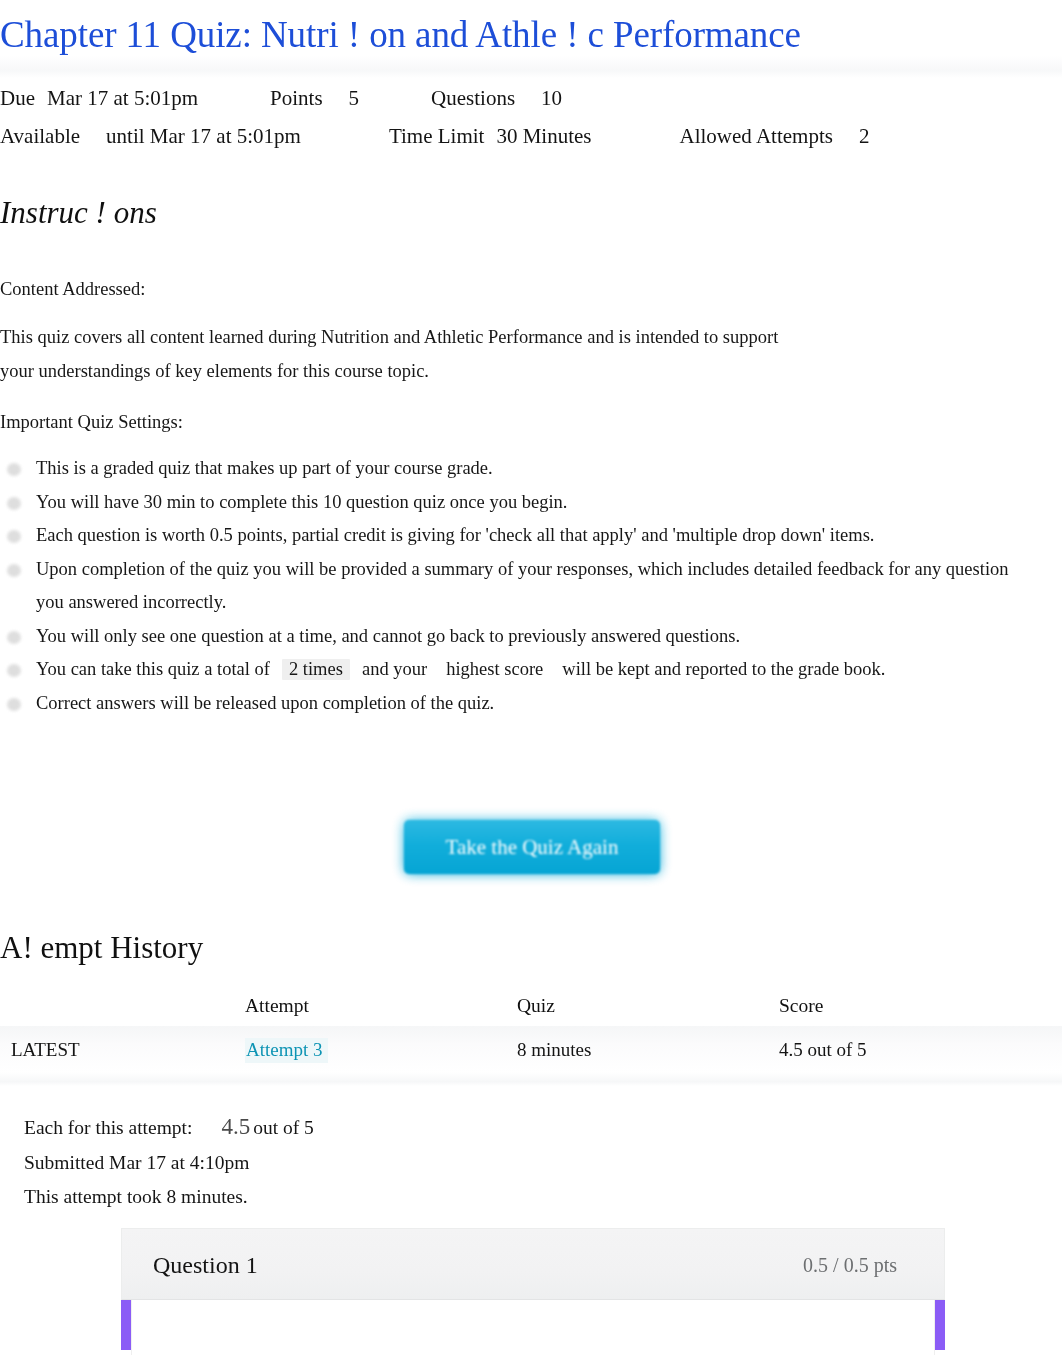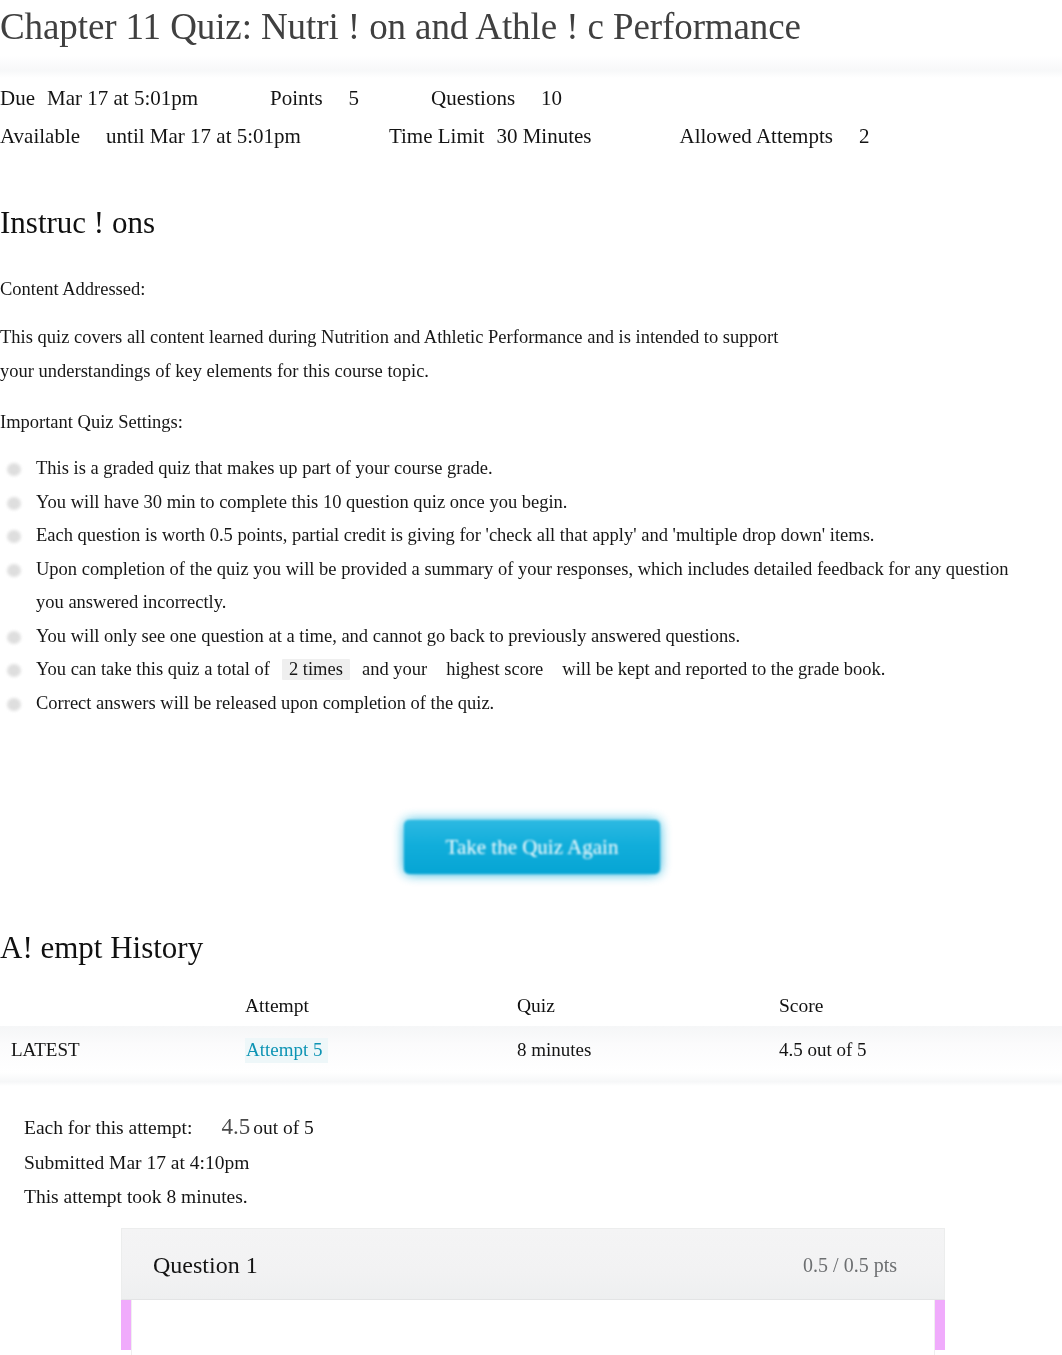--- a/index.html
+++ b/index.html
@@ -16,26 +16,26 @@
     overflow: hidden;
     font-family: "Liberation Serif", "DejaVu Serif", serif;
     color: #1a1a1a;
     -webkit-font-smoothing: antialiased;
   }
 
   
   .page-title {
     position: absolute;
     left: 0px;
-    top: 2px;
+    top: 10px;
     width: 1040px;
     font-size: 37px;
     line-height: 50px;
     font-weight: 400;
-    color: #404040;
+    color: #1d4ed8;
     white-space: nowrap;
     letter-spacing: -0.1px;
   }
 
   
   .title-underband {
     position: absolute;
     left: 0;
     top: 56px;
     width: 1062px;
@@ -68,21 +68,21 @@
   
   .section-h2 {
     position: absolute;
     left: 0px;
     font-size: 31px;
     line-height: 40px;
     font-weight: 400;
     color: #101010;
     white-space: nowrap;
   }
-  .section-h2.instructions { top: 203px; }
+  .section-h2.instructions { top: 193px; font-style: italic; }
   .section-h2.attempt-history { top: 928px; }
 
   .para {
     position: absolute;
     left: 0px;
     font-size: 18.5px;
     line-height: 34px;
     color: #171717;
     width: 1000px;
   }
@@ -243,21 +243,21 @@
     padding: 0 3px;
   }
 
   
   .q-card {
     position: absolute;
     left: 121px;
     top: 1228px;
     width: 824px;
     height: 122px;
-    background: #f0abfc;
+    background: #8b5cf6;
     filter: blur(0.55px);
   }
   .q-card-head {
     position: relative;
     height: 72px;
     background: linear-gradient(to bottom, #f4f4f5 0%, #f2f2f3 60%, #eeeff0 100%);
     border-top: 1px solid #eceded;
     border-left: 1px solid #eceded;
     border-right: 1px solid #eceded;
     border-bottom: 1px solid #e3e4e5;
@@ -356,21 +356,21 @@
   <div class="att-head">
     <span class="cell c-latest"></span>
     <span class="cell c-attempt">Attempt</span>
     <span class="cell c-time">Quiz</span>
     <span class="cell c-score">Score</span>
   </div>
 </div>
 
 <div class="att-row">
   <span class="cell c-latest">LATEST</span>
-  <span class="cell c-attempt"><a class="link-attempt" href="#">Attempt 5</a></span>
+  <span class="cell c-attempt"><a class="link-attempt" href="#">Attempt 3</a></span>
   <span class="cell c-time">8 minutes</span>
   <span class="cell c-score">4.5 out of 5</span>
 </div>
 
 <div class="score-block">
   <div class="score-line">
     <span>Each for this attempt:</span><span class="gap-m"></span><span class="score-big">4.5</span><span>out of 5</span>
   </div>
   <div class="score-line">Submitted Mar 17 at 4:10pm</div>
   <div class="score-line">This attempt took 8 minutes.</div>

